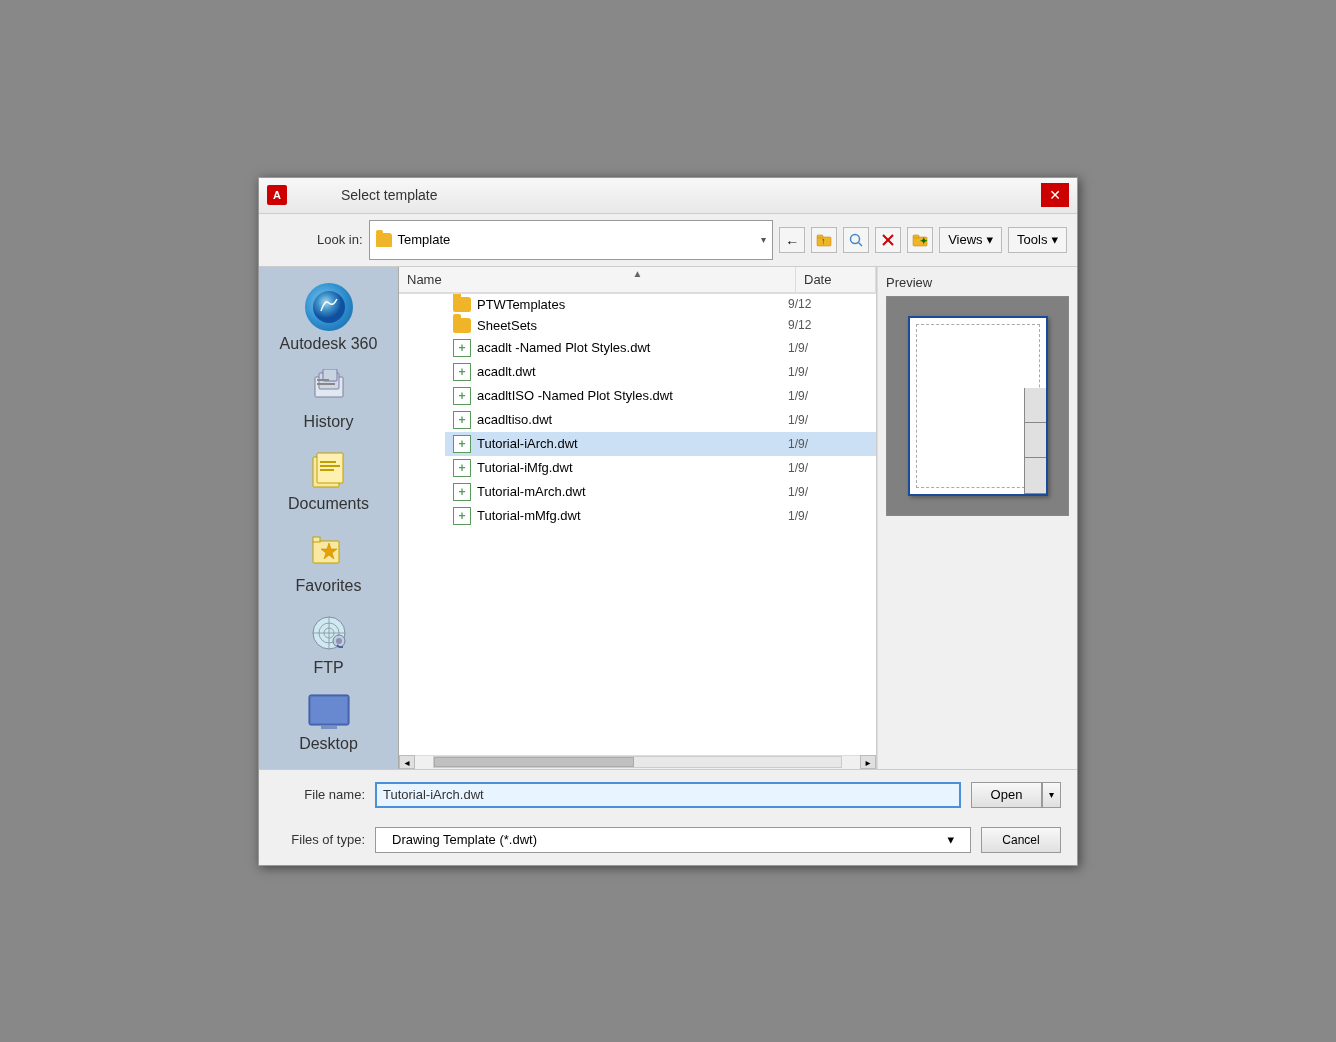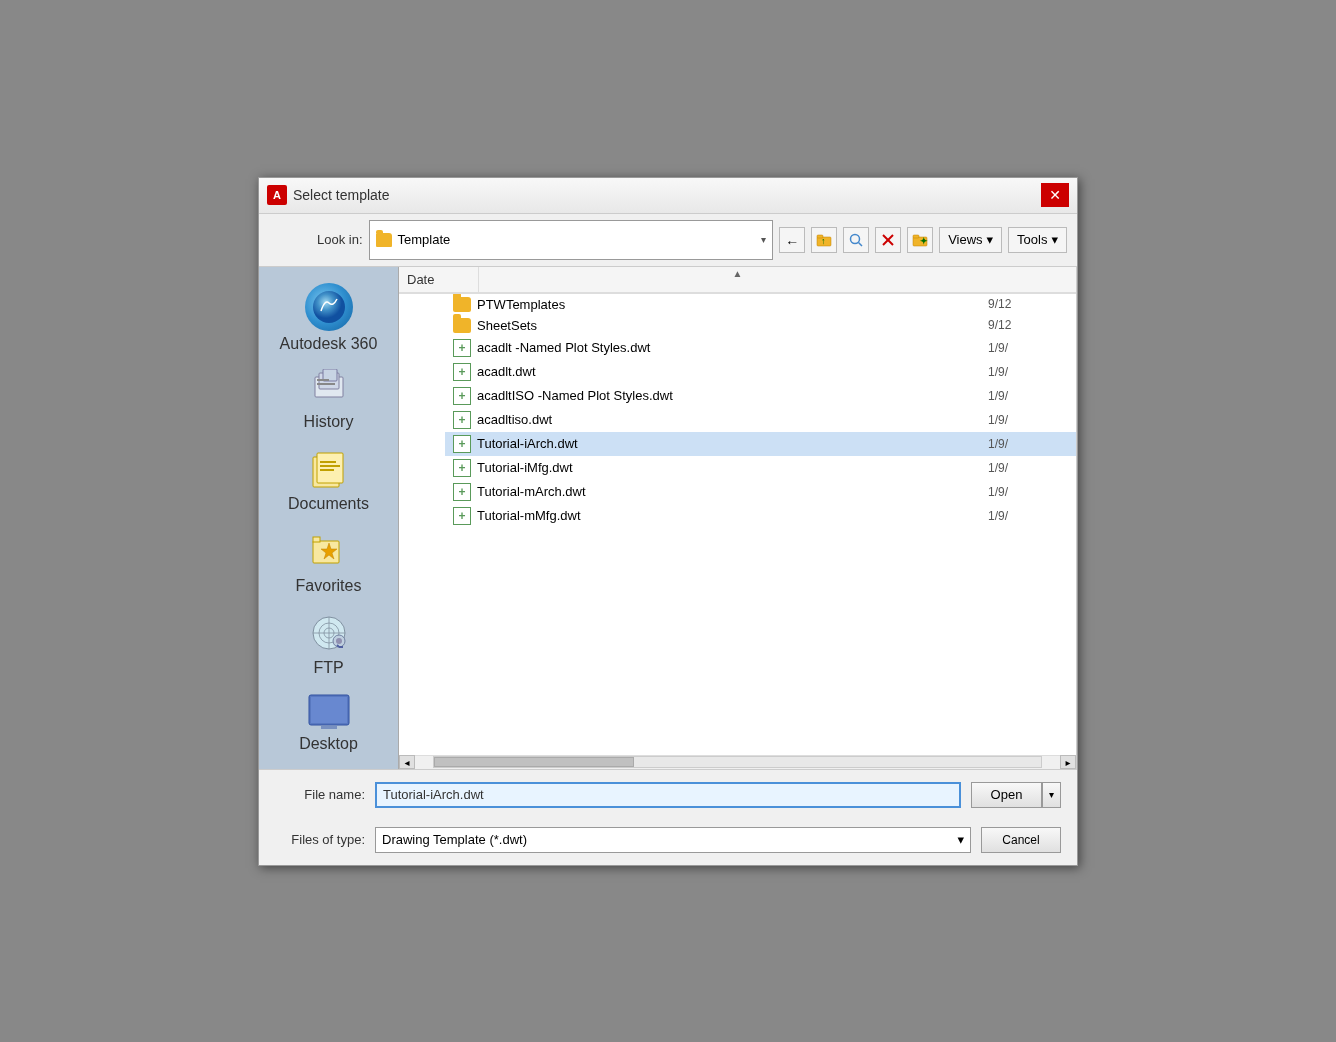--- a/index.html
+++ b/index.html
@@ -42,20 +42,21 @@
       display: flex;
       align-items: center;
       justify-content: center;
       color: white;
       font-weight: bold;
       font-size: 11px;
     }
     .title-bar-title {
       font-size: 14px;
       color: #333;
+      margin-left: 48px;
     }
     .title-bar-close {
       background: #cc0000;
       border: none;
       color: white;
       width: 28px;
       height: 24px;
       cursor: pointer;
       font-size: 14px;
       display: flex;
@@ -375,21 +376,21 @@
       padding: 2px 6px;
       font-size: 13px;
       outline: none;
       color: #333;
     }
     .bottom-select {
       flex: 1;
       height: 26px;
       border: 1px solid #999;
       background: white;
-      padding: 2px 6px;
+      padding: 2px 16px;
       font-size: 13px;
       display: flex;
       align-items: center;
       justify-content: space-between;
       cursor: pointer;
     }
     .btn-open {
       width: 80px;
       height: 26px;
       background: linear-gradient(to bottom, #f8f8f8, #e0e0e0);
@@ -556,20 +557,21 @@
         </svg>
         <span class="sidebar-item-label">Desktop</span>
       </div>
     </div>
 
     <div style="flex:1; display:flex; flex-direction:column;">
 
       <div class="file-list-area">
         <div class="file-list-header">
           <div style="position:absolute;top:0;left:50%;transform:translateX(-50%); font-size:10px; color:#666; padding:1px 4px; cursor:pointer;">▲</div>
+          <div class="col-header col-name">Name</div>
           <div class="col-header col-date">Date</div>
         </div>
         <div class="file-list" id="file-list-container">
         <div class="file-item">
               <div class="folder-icon"></div>
               <span class="file-item-name">PTWTemplates</span>
               <span class="file-item-date">9/12</span>
             </div>
             <div class="file-item">
               <div class="folder-icon"></div>
@@ -621,20 +623,33 @@
         <div class="scrollbar-area">
           <div class="scroll-left">◂</div>
           <div class="scroll-track">
             <div class="scroll-thumb"></div>
           </div>
           <div class="scroll-right">▸</div>
         </div>
       </div>
     </div>
 
+    <div class="preview-area">
+      <span class="preview-label">Preview</span>
+      <div class="preview-box">
+        <div class="preview-drawing">
+          <div class="preview-drawing-inner"></div>
+          <div class="preview-titleblock">
+            <div class="preview-titleblock-line"></div>
+            <div class="preview-titleblock-line"></div>
+            <div class="preview-titleblock-line"></div>
+          </div>
+        </div>
+      </div>
+    </div>
   </div>
 
   <div class="bottom-area">
     <div class="bottom-row">
       <span class="bottom-label">
         <span>File name:</span>
       </span>
       <input class="bottom-input" type="text" id="filename-input" value="Tutorial-iArch.dwt" style="">
       <div style="display:flex; gap:0;">
         <button class="btn-open" style="width:70px; border-right:none;">

